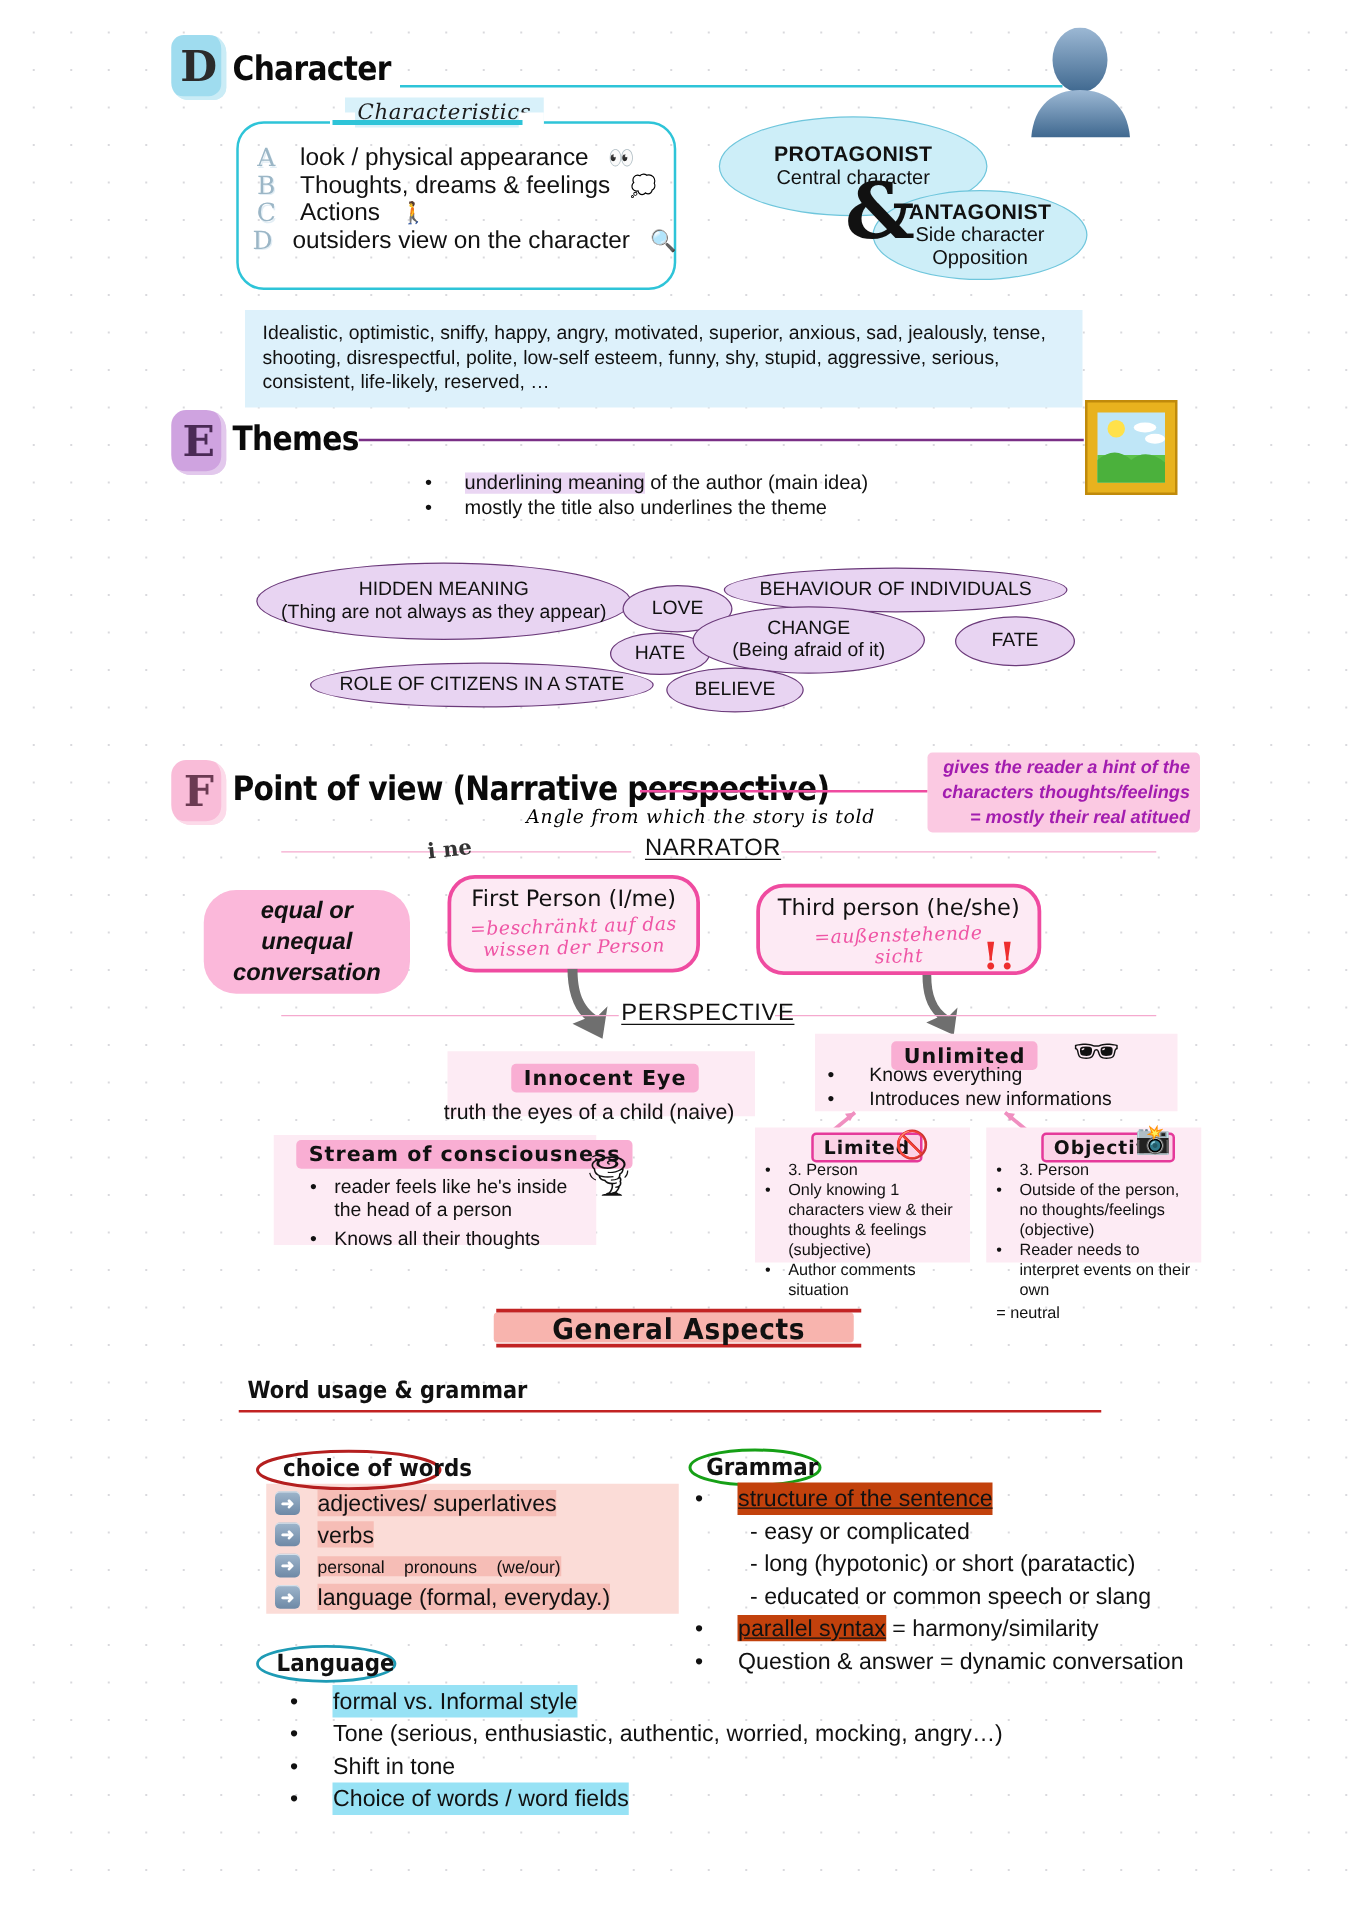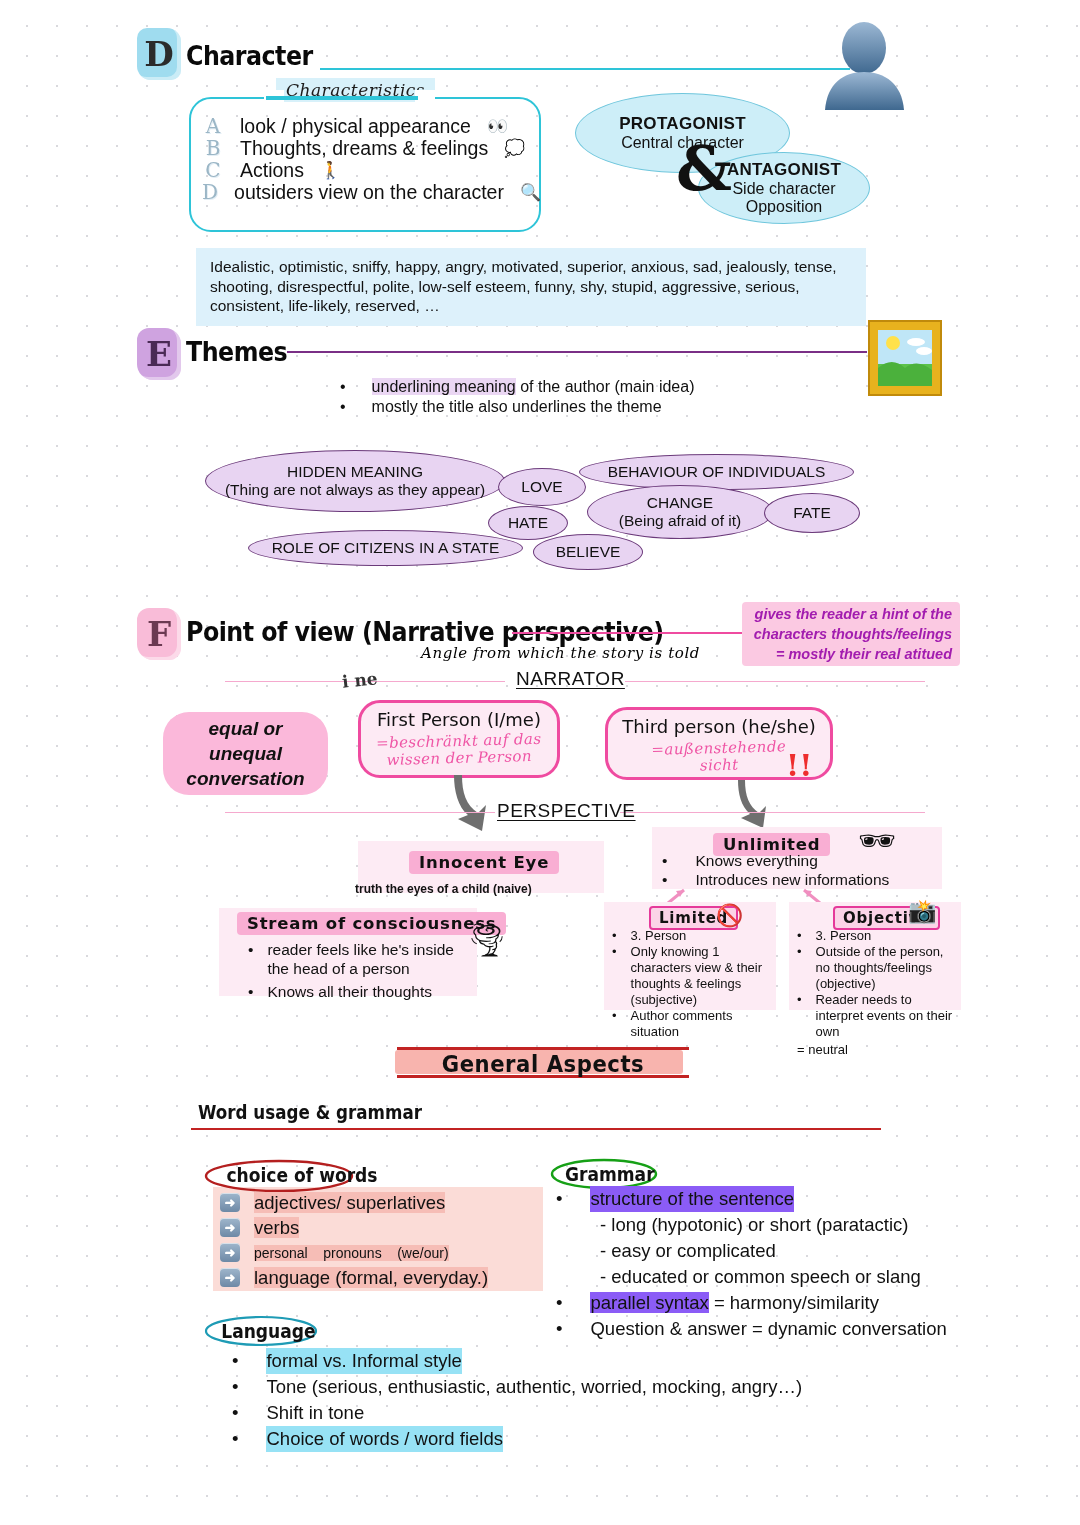--- a/index.html
+++ b/index.html
@@ -219,21 +219,21 @@
   .arrow-chip {
     width: 20px; height: 19px;
     background: linear-gradient(#9fb6cc,#6e89a6);
     border-radius: 4px;
     display: flex; align-items: center; justify-content: center;
     color: #fff; font-size: 13px; font-weight: bold;
     box-shadow: inset 0 1px 0 rgba(255,255,255,.6);
   }
   .cw-panel { background: #fbdcd7; }
   .hl-red { background: #f6bdb6; }
-  .hl-green { background: #8b5cf6; }
+  .hl-green { background: #c2410c; text-decoration: underline; }
   .hl-cyan { background: #97e2f5; }
   .list18 { font-size: 18.5px; line-height: 26px; white-space: nowrap; }
   .bullet-row { display: flex; gap: 14px; }
 </style>
 </head>
 <body>
 
 <div class="page">
 
   <div class="abs" style="left:137px;top:28px;">
@@ -333,21 +333,21 @@
     </div>
     <div class="th-ell" style="left:298px;top:28px;width:88px;height:38px;">
       <div>LOVE</div>
     </div>
     <div class="th-ell" style="left:379px;top:14px;width:275px;height:36px;">
       <div>BEHAVIOUR OF INDIVIDUALS</div>
     </div>
     <div class="th-ell" style="left:288px;top:66px;width:80px;height:34px;">
       <div>HATE</div>
     </div>
-    <div class="th-ell" style="left:387px;top:45px;width:186px;height:54px;">
+    <div class="th-ell" style="left:354px;top:45px;width:186px;height:54px;">
       <div>CHANGE</div>
       <div>(Being afraid of it)</div>
     </div>
     <div class="th-ell" style="left:564px;top:53px;width:96px;height:40px;">
       <div>FATE</div>
     </div>
     <div class="th-ell" style="left:48px;top:90px;width:275px;height:36px;">
       <div>ROLE OF CITIZENS IN A STATE</div>
     </div>
     <div class="th-ell" style="left:333px;top:94px;width:110px;height:36px;">
@@ -406,21 +406,21 @@
 
   <div class="abs thin-pink-rule" style="left:225px;top:812px;width:270px;"></div>
   <div class="abs thin-pink-rule" style="left:620px;top:812px;width:305px;"></div>
   <div class="abs underline-head" style="left:497px;top:800px;">PERSPECTIVE</div>
 
   <div class="abs pink-panel" style="left:358px;top:841px;width:246px;height:52px;"></div>
   <div class="abs" style="left:409px;top:851px;">
     <span class="pink-tag">Innocent Eye</span>
   </div>
   <div class="abs" style="left:737px;top:835px;font-size:28px;">👧</div>
-  <div class="abs plain16" style="left:355px;top:880px;font-size:12px;font-weight:bold;">truth the eyes of a child (naive)</div>
+  <div class="abs plain16" style="left:355px;top:880px;font-size:17px;">truth the eyes of a child (naive)</div>
 
   <div class="abs pink-panel" style="left:219px;top:908px;width:258px;height:88px;"></div>
   <div class="abs" style="left:237px;top:912px;">
     <span class="pink-tag">Stream of consciousness</span>
   </div>
   <div class="abs" style="left:466px;top:920px;font-size:33px;">🌪</div>
   <div class="abs plain16" style="left:248px;top:940px;width:215px;">
     <div class="bullet-row">
         <span>•</span>
         <span>reader feels like he's inside the head of a person</span>
@@ -535,22 +535,22 @@
   <svg class="abs" style="left:549px;top:1157px;" width="110" height="34" viewBox="0 0 110 34">
     <ellipse cx="55" cy="17" rx="52" ry="14" fill="none" stroke="#16a016" stroke-width="2.4"></ellipse>
   </svg>
   <div class="abs oval-label" style="left:560px;top:1163px;">Grammar</div>
 
   <div class="abs list18" style="left:556px;top:1186px;">
     <div class="bullet-row">
         <span>•</span>
         <span class="hl-green" style="margin-left:14px;">structure of the sentence</span>
       </div>
+    <div style="margin-left:44px;">- easy or complicated</div>
     <div style="margin-left:44px;">- long (hypotonic) or short (paratactic)</div>
-    <div style="margin-left:44px;">- easy or complicated</div>
     <div style="margin-left:44px;">- educated or common speech or slang</div>
     <div class="bullet-row">
         <span>•</span>
         <span style="margin-left:14px;"><span class="hl-green">parallel syntax</span><span> = harmony/similarity</span></span>
       </div>
     <div class="bullet-row">
         <span>•</span>
         <span style="margin-left:14px;">Question &amp; answer = dynamic conversation</span>
       </div>
   </div>

